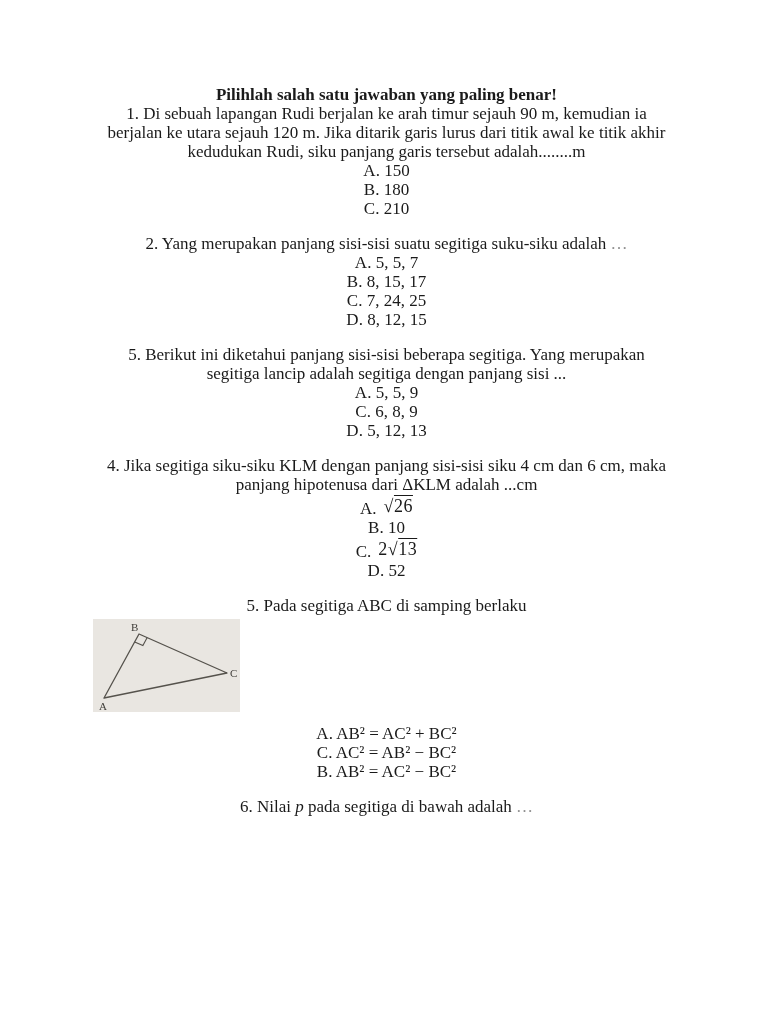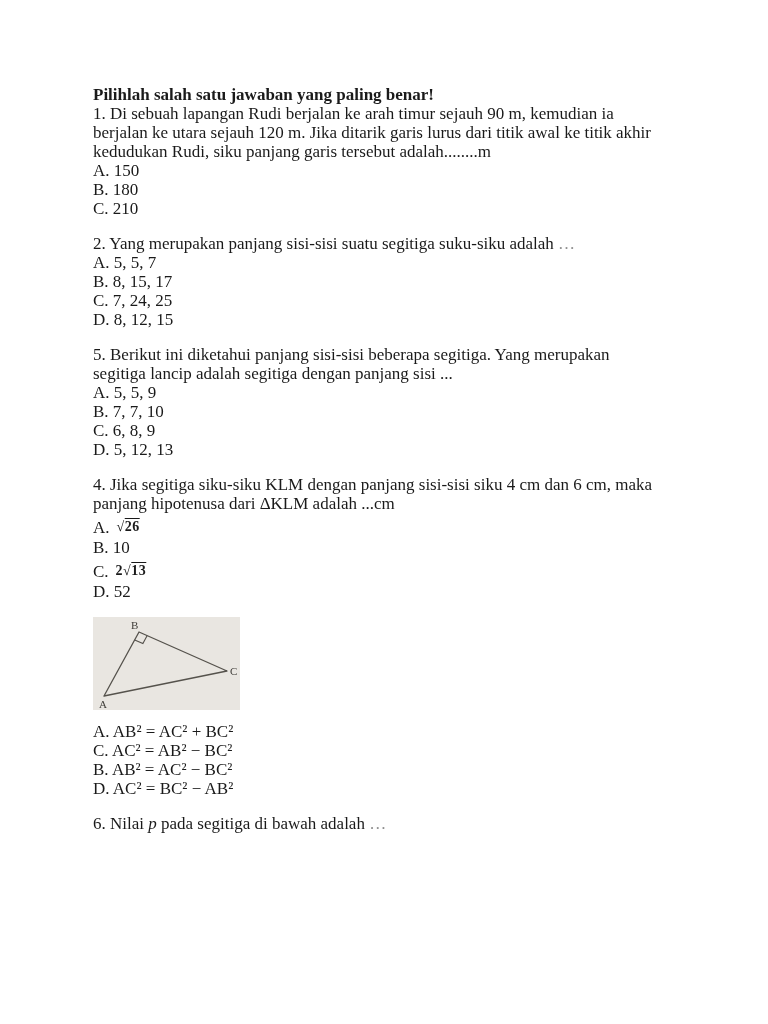--- a/index.html
+++ b/index.html
@@ -5,30 +5,31 @@
   html,body{margin:0;padding:0;background:#ffffff;}
   .page{
     position:relative;
     width:768px;height:1024px;
     background:#ffffff;
     box-sizing:border-box;
     padding:85px 88px 0 93px;
     font-family:"Liberation Serif", serif;
     font-size:17px;line-height:19px;color:#1a1a1a;
     overflow:hidden;
+    text-align:center;
   }
   p{margin:0;white-space:nowrap;}
   .title{font-weight:700;}
   .q{margin-top:16px;}
   .dim{color:#8f8f8f;}
   .it{font-style:italic;}
   .radline{margin-top:5px;}
   .radical{
     display:inline-block;
-    font-weight:700;font-size:14px;
+    font-weight:400;font-size:18px;
     transform:translateY(-2px);
     margin-left:7px;letter-spacing:0.5px;
   }
   .radicand{text-decoration:overline;}
   .figure{margin:4px 0 12px 0;display:block;}
   .fig-label{font-family:"Liberation Serif", serif;font-size:11px;fill:#3f3d39;}
 </style>
 </head>
 <body>
 
@@ -50,46 +51,45 @@
     <p>A. 5, 5, 7</p>
     <p>B. 8, 15, 17</p>
     <p>C. 7, 24, 25</p>
     <p>D. 8, 12, 15</p>
   </div>
 
   <div class="q">
     <p>5. Berikut ini diketahui panjang sisi-sisi beberapa segitiga. Yang merupakan</p>
     <p>segitiga lancip adalah segitiga dengan panjang sisi ...</p>
     <p>A. 5, 5, 9</p>
-    <p>B. 7, 7, 10</p>
     <p>C. 6, 8, 9</p>
     <p>D. 5, 12, 13</p>
   </div>
 
   <div class="q">
     <p>4. Jika segitiga siku-siku KLM dengan panjang sisi-sisi siku 4 cm dan 6 cm, maka</p>
     <p>panjang hipotenusa dari ΔKLM adalah ...cm</p>
     <p class="radline"><span>A.</span><span class="radical"><span></span><span>√</span><span class="radicand">26</span></span></p>
     <p>B. 10</p>
     <p class="radline"><span>C.</span><span class="radical"><span>2</span><span>√</span><span class="radicand">13</span></span></p>
     <p>D. 52</p>
   </div>
 
   <div class="q">
+    <p>5. Pada segitiga ABC di samping berlaku</p>
     <svg class="figure" width="147" height="93" viewBox="0 0 147 93" xmlns="http://www.w3.org/2000/svg">
       <rect x="0" y="0" width="147" height="93" fill="#e9e6e1"></rect>
       <polygon points="11,79 46,15 134,54" fill="none" stroke="#55524c" stroke-width="1.3" stroke-linejoin="round"></polygon>
       <polyline points="41.7,22.9 49.9,26.5 54.2,18.6" fill="none" stroke="#55524c" stroke-width="1.1"></polyline>
       <text class="fig-label" x="38" y="12">B</text>
       <text class="fig-label" x="137" y="58">C</text>
       <text class="fig-label" x="6" y="91">A</text>
     </svg>
     <p>A. AB² = AC² + BC²</p>
     <p>C. AC² = AB² − BC²</p>
     <p>B. AB² = AC² − BC²</p>
-    <p>D. AC² = BC² − AB²</p>
   </div>
 
   <div class="q">
     <p><span>6. Nilai </span><span class="it">p</span><span> pada segitiga di bawah adalah</span><span class="dim"> …</span></p>
   </div>
 
 </div>
 
 </body></html>

